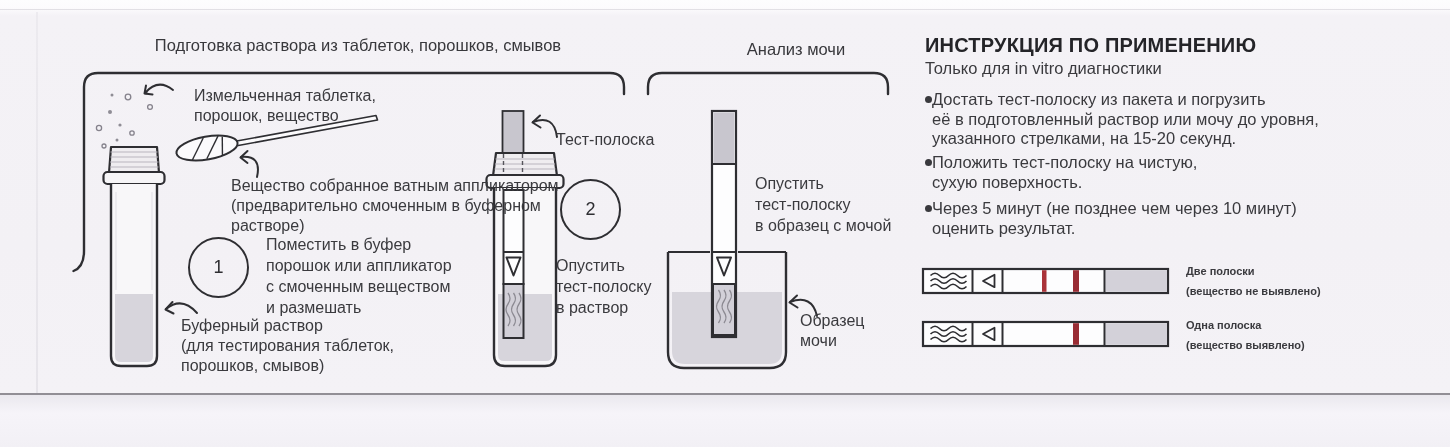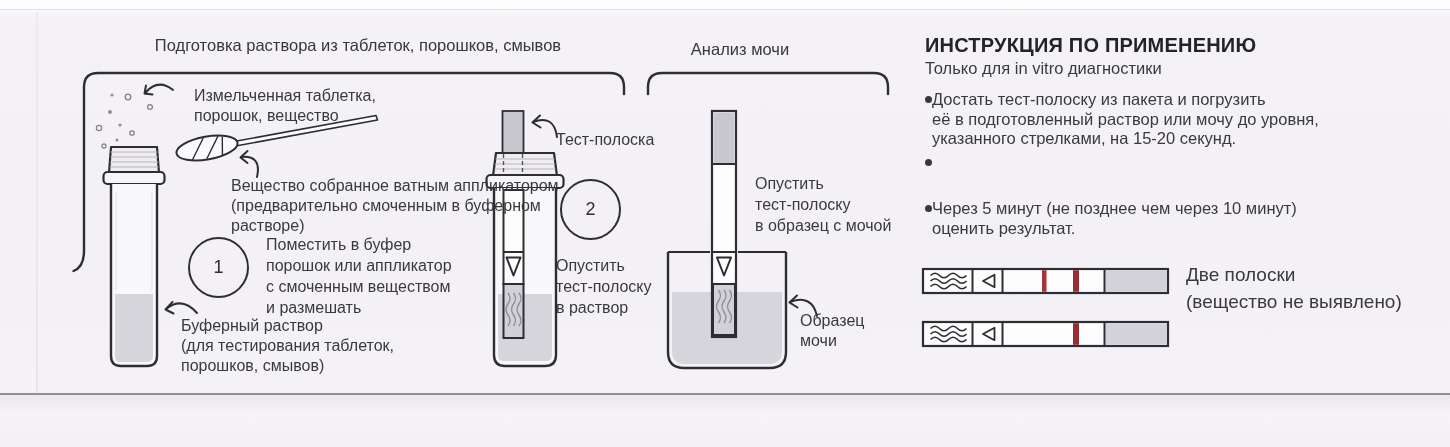--- a/index.html
+++ b/index.html
@@ -23,21 +23,21 @@
   .section-title{font-size:16.5px;text-align:center;color:#38383c;}
   .steptxt{line-height:21px;}
   .step-circle{position:absolute;z-index:3;width:57px;height:57px;border:2.4px solid var(--line);
     border-radius:50%;display:flex;align-items:center;justify-content:center;
     font-size:18px;color:var(--line);background:transparent;}
   .instr-title{font-weight:bold;font-size:20px;color:#242428;letter-spacing:.2px;}
   .instr-sub{font-size:16.5px;}
   .bullet{position:absolute;left:925px;width:450px;display:flex;z-index:3;}
   .bullet .dot{flex:0 0 auto;width:7px;height:7px;border-radius:50%;background:#39393d;margin-top:6px;}
   .bullet .btxt{white-space:pre-line;font-size:16.5px;line-height:19.5px;}
-  .result-label{font-size:19px;line-height:27px;}
+  .result-label{font-size:11px;line-height:20px;font-weight:bold;}
 </style>
 </head>
 <body>
 
 <div class="scene">
   <div class="top-edge"></div>
   <div class="crease-left"></div>
   <div class="bottom-edge"></div>
   <div class="below-box"></div>
 
@@ -171,21 +171,21 @@
         <path d="M 930.5 281 q 4.5 -4.5 9 0 t 9 0 t 9 0 t 9 0"></path>
         <path d="M 930.5 286.5 q 4.5 -4.5 9 0 t 9 0 t 9 0 t 9 0"></path>
       </g>
       <polygon points="994.5,274.8 994.5,287.2 983,281" fill="none" stroke="var(--line)" stroke-width="1.8" stroke-linejoin="round"></polygon>
       <rect x="1042" y="270.2" width="4.5" height="21.6" fill="var(--red_line)" style="display: none;"></rect>
       <rect x="1073" y="270.2" width="6" height="21.6" fill="var(--red_line_dark)"></rect>
     </g>
   </svg>
 
   <div class="txt section-title" style="left:88px;top:35px;width:540px;">Подготовка раствора из таблеток, порошков, смывов</div>
-  <div class="txt section-title" style="left:620px;top:39px;width:240px;">Анализ мочи</div>
+  <div class="txt section-title" style="left:676px;top:39px;width:240px;">Анализ мочи</div>
 
   <div class="txt" style="left:194px;top:86px;">Измельченная таблетка,
 порошок, вещество</div>
   <div class="txt" style="left:183px;top:176px;margin-left:48px;">Вещество собранное ватным аппликатором
 (предварительно смоченным в буферном
 растворе)</div>
   <div class="step-circle" style="left:188px;top:237px;">1</div>
   <div class="txt steptxt" style="left:266px;top:234px;">Поместить в буфер
 порошок или аппликатор
 с смоченным веществом
@@ -209,22 +209,26 @@
   <div class="txt instr-sub" style="left:925px;top:58px;">Только для in vitro диагностики</div>
 
   <div class="bullet" style="top:90px;">
     <span class="dot"></span>
     <span class="btxt">Достать тест-полоску из пакета и погрузить
 её в подготовленный раствор или мочу до уровня,
 указанного стрелками, на 15-20 секунд.</span>
   </div>
   <div class="bullet" style="top:153px;">
     <span class="dot"></span>
+    <span class="btxt">Положить тест-полоску на чистую,
+сухую поверхность.</span>
   </div>
   <div class="bullet" style="top:199px;">
     <span class="dot"></span>
     <span class="btxt">Через 5 минут (не позднее чем через 10 минут)
 оценить результат.</span>
   </div>
 
   <div class="txt result-label" style="left:1186px;top:261px;">Две полоски
 (вещество не выявлено)</div>
+  <div class="txt result-label" style="left:1186px;top:315px;">Одна полоска
+(вещество выявлено)</div>
 </div>
 
 </body></html>

